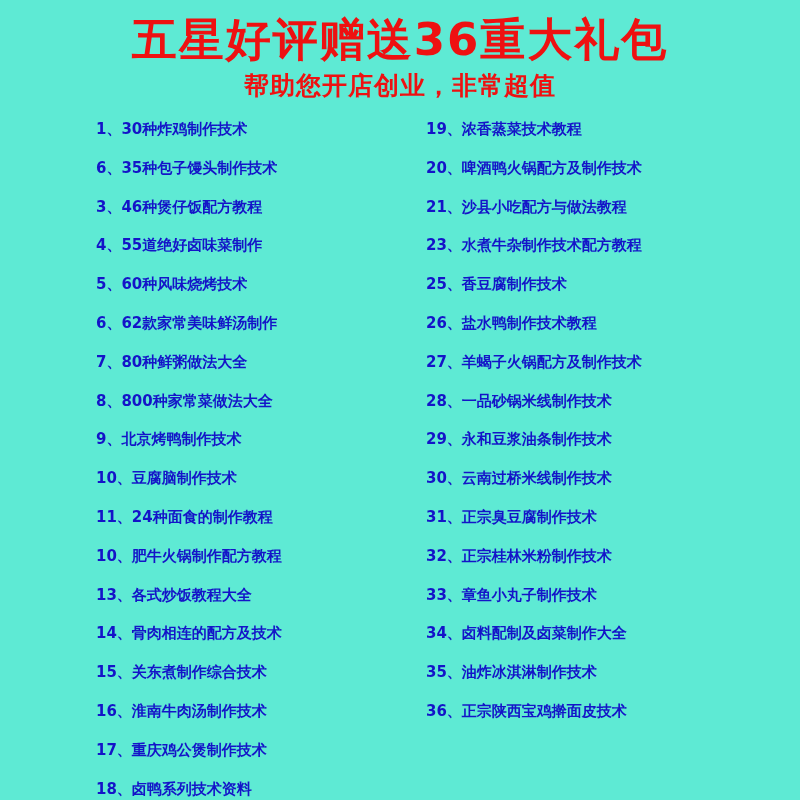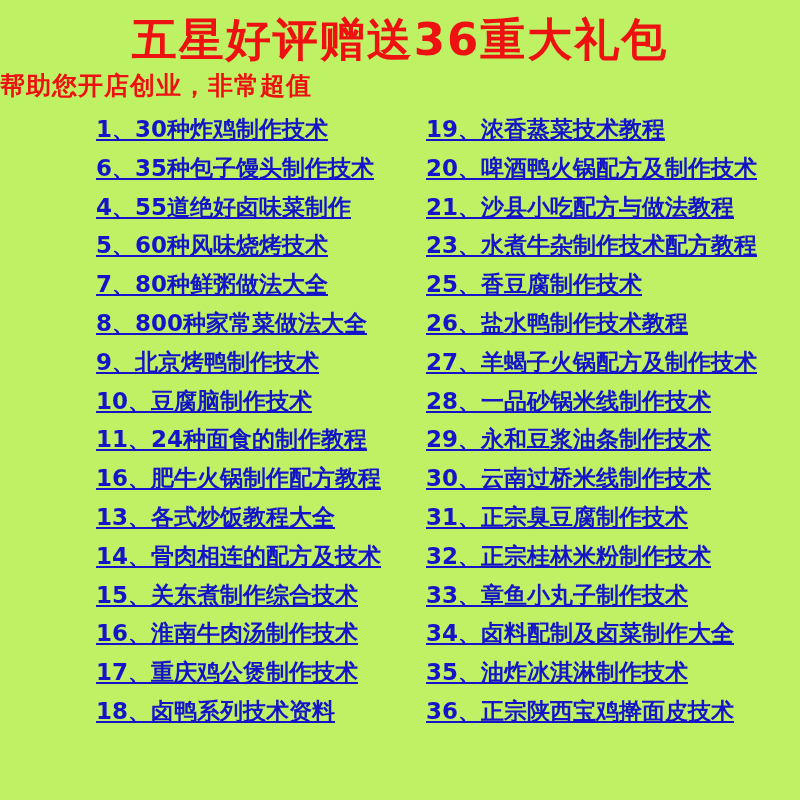--- a/index.html
+++ b/index.html
@@ -12,35 +12,35 @@
     background: #ffffff;
     font-family: "Liberation Sans", sans-serif;
     overflow: hidden;
   }
   .poster {
     position: relative;
     width: 800px;
     height: 800px;
     box-sizing: border-box;
     padding: 6px 0 0 0;
-    background: #bef264;
+    background: #5eead4;
   }
   .title {
     text-align: center;
     color: #ee1111;
     font-size: 45px;
     font-weight: bold;
     letter-spacing: 2px;
     line-height: 56px;
     margin: 6px 0 0 0;
     white-space: nowrap;
     font-family: "DejaVu Sans", sans-serif;
   }
   .subtitle {
-    text-align: left;
+    text-align: center;
     color: #ee1111;
     font-size: 25px;
     font-weight: bold;
     letter-spacing: 1px;
     line-height: 32px;
     margin: 2px 0 0 0;
     white-space: nowrap;
     font-family: "DejaVu Sans", sans-serif;
   }
   .columns {
@@ -54,49 +54,50 @@
     box-sizing: border-box;
   }
   .col.left {
     padding-left: 82px;
   }
   .col.right {
     padding-left: 26px;
   }
   .item {
     color: #1414c8;
-    font-size: 23px;
+    font-size: 15px;
     font-weight: bold;
     line-height: 38.8px;
     white-space: nowrap;
     font-family: "DejaVu Sans", sans-serif;
-    text-decoration: underline;
   }
 </style>
 </head>
 <body>
 
 <div class="poster">
 
   <div class="title">五星好评赠送36重大礼包</div>
   <div class="subtitle">帮助您开店创业，非常超值</div>
 
   <div class="columns">
 
     <div class="col left">
       <div class="item">1、30种炸鸡制作技术</div>
       <div class="item">6、35种包子馒头制作技术</div>
+      <div class="item">3、46种煲仔饭配方教程</div>
       <div class="item">4、55道绝好卤味菜制作</div>
       <div class="item">5、60种风味烧烤技术</div>
+      <div class="item">6、62款家常美味鲜汤制作</div>
       <div class="item">7、80种鲜粥做法大全</div>
       <div class="item">8、800种家常菜做法大全</div>
       <div class="item">9、北京烤鸭制作技术</div>
       <div class="item">10、豆腐脑制作技术</div>
       <div class="item">11、24种面食的制作教程</div>
-      <div class="item">16、肥牛火锅制作配方教程</div>
+      <div class="item">10、肥牛火锅制作配方教程</div>
       <div class="item">13、各式炒饭教程大全</div>
       <div class="item">14、骨肉相连的配方及技术</div>
       <div class="item">15、关东煮制作综合技术</div>
       <div class="item">16、淮南牛肉汤制作技术</div>
       <div class="item">17、重庆鸡公煲制作技术</div>
       <div class="item">18、卤鸭系列技术资料</div>
     </div>
 
     <div class="col right">
       <div class="item">19、浓香蒸菜技术教程</div>

